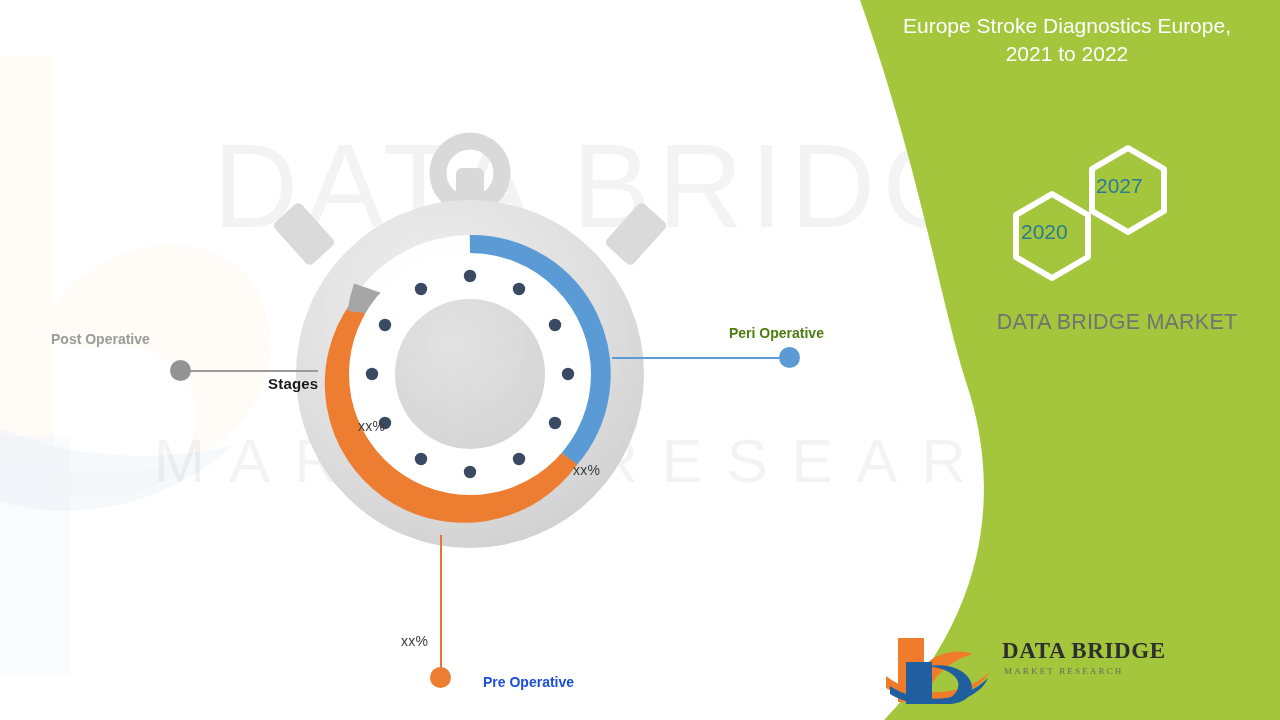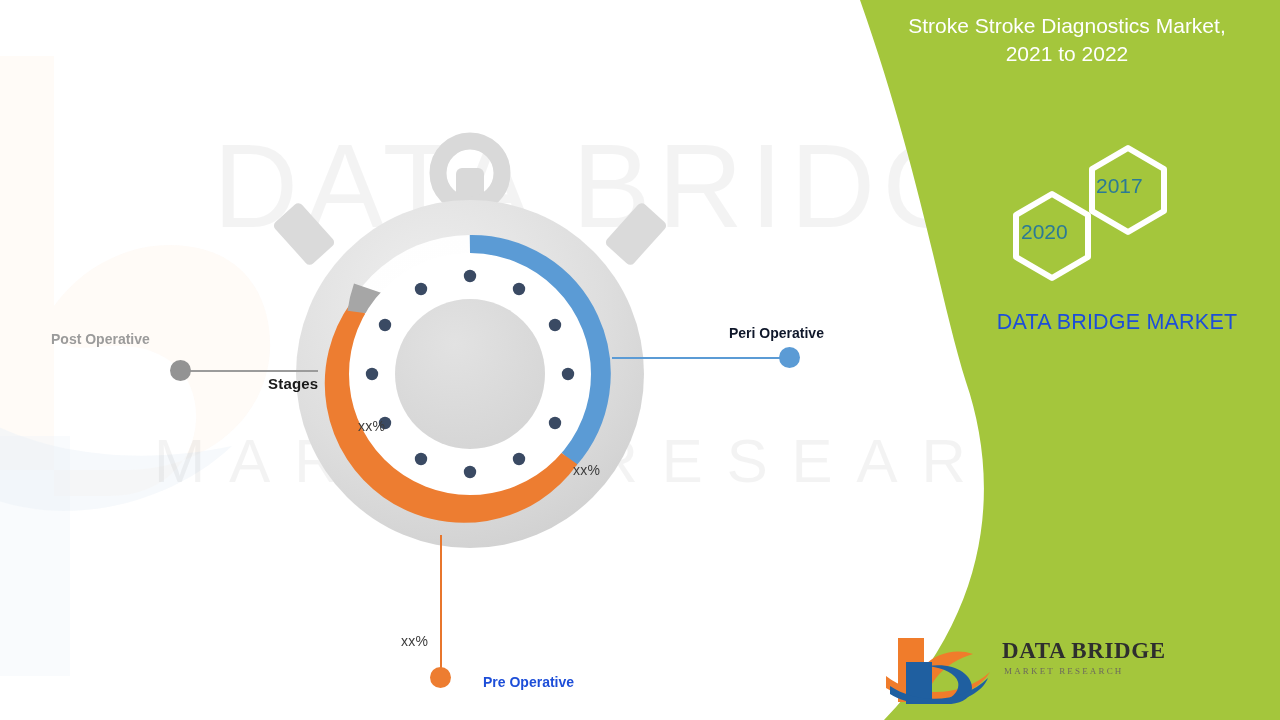--- a/index.html
+++ b/index.html
@@ -37,21 +37,21 @@
     font-size:15px;font-weight:bold;color:#1a1a1a;letter-spacing:.2px;
   }
 
   .pct{position:absolute;font-size:14px;color:#3c3c3c;letter-spacing:.3px;}
   .pct-blue{left:305px;top:334px;}
   .pct-gray{left:90px;top:290px;}
   .pct-orange{left:133px;top:505px;}
 
   
   .callout-label{position:absolute;font-size:14px;font-weight:bold;white-space:nowrap;}
-  .lbl-peri{left:729px;top:325px;color:#0f172a;text-align:right;}
+  .lbl-peri{left:729px;top:325px;color:#4d7c0f;text-align:right;}
   .lbl-post{left:51px;top:331px;color:#9b9b9b;}
   .lbl-pre{left:483px;top:674px;color:#1d4ed8;}
 
   .conn{position:absolute;background:#b5b5b5;}
   .conn-peri{left:612px;top:357px;width:170px;height:1.6px;background:#5b9bd5;}
   .conn-post{left:190px;top:370px;width:128px;height:1.6px;background:#9b9b9b;}
   .conn-pre{left:440px;top:535px;width:1.8px;height:140px;background:#e8762c;}
 
   .dot{position:absolute;border-radius:50%;}
   .dot-peri{left:779px;top:347px;width:21px;height:21px;background:#5b9bd5;}
@@ -60,21 +60,21 @@
 
   
   .green-panel{position:absolute;left:0;top:0;width:1280px;height:720px;pointer-events:none;}
 
   .gp-title{
     position:absolute;left:862px;top:12px;width:410px;text-align:center;
     color:#ffffff;font-size:21px;line-height:1.33;
   }
   .gp-brand{
     position:absolute;left:962px;top:308px;width:310px;text-align:center;
-    color:#1d4ed8;font-size:21.5px;line-height:1.32;letter-spacing:.2px;
+    color:#737373;font-size:21.5px;line-height:1.32;letter-spacing:.2px;
   }
   .hex-year{
     position:absolute;color:#2b7a96;font-size:21px;white-space:nowrap;
   }
   .hex-2021{left:1096px;top:174px;}
   .hex-2028{left:1021px;top:220px;}
 
   
   .logo{position:absolute;left:884px;top:632px;width:225px;height:72px;}
   .logo-word{
@@ -183,29 +183,29 @@
   <div class="dot dot-pre"></div>
   <div class="callout-label lbl-pre">Pre Operative</div>
 
   <svg class="green-panel" viewBox="0 0 1280 720">
     <path d="M 860 0 L 1280 0 L 1280 720 L 884 720
              C 1000 600 996 470 966 382
              C 940 300 920 170 860 0 Z" fill="#A4C63C"></path>
   </svg>
 
   <div class="gp-title">
-    <div>Stroke Stroke Diagnostics Market,</div>
+    <div>Europe Stroke Diagnostics Europe,</div>
     <div>2021 to 2022</div>
   </div>
 
   <svg class="green-panel" viewBox="0 0 1280 720">
     <polygon points="1128,148 1164,169 1164,211 1128,232 1092,211 1092,169" fill="none" stroke="#ffffff" stroke-width="6" stroke-linejoin="round"></polygon>
     <polygon points="1052,194 1088,215 1088,257 1052,278 1016,257 1016,215" fill="none" stroke="#ffffff" stroke-width="6" stroke-linejoin="round"></polygon>
   </svg>
-  <div class="hex-year hex-2021">2017</div>
+  <div class="hex-year hex-2021">2027</div>
   <div class="hex-year hex-2028">2020</div>
 
   <div class="gp-brand">
     <div>DATA BRIDGE MARKET</div>
   </div>
 
   <div class="logo">
     <svg width="112" height="72" viewBox="0 0 112 72">
       <path d="M14 6 h26 v28 c12-13 32-18 49-12 -14 4 -28 12 -37 24 -9 12 -12 24 -12 24 H14 Z" fill="#F07C2B"></path>
       <path d="M2 44 C30 66 78 66 106 40 C88 70 34 76 2 56 Z" fill="#F07C2B"></path>

